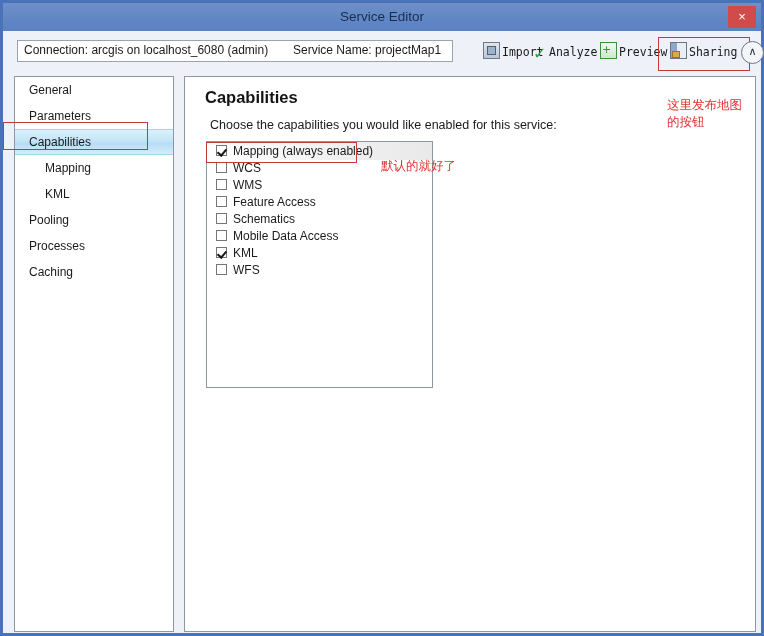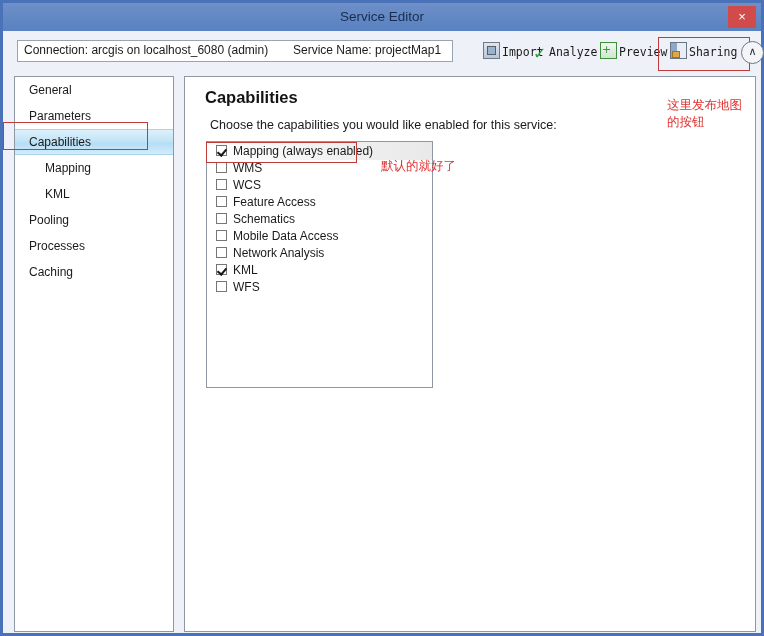--- a/index.html
+++ b/index.html
@@ -379,36 +379,33 @@
 
   <div id="main-panel">
     <div id="page-title">Capabilities</div>
     <div id="page-subtitle">Choose the capabilities you would like enabled for this service:</div>
 
     <div id="cap-listbox">
       <div class="cap-row first">
         <span class="cbox checked"></span><span>Mapping (always enabled)</span>
       </div>
       <div class="cap-row">
+        <span class="cbox"></span><span>WCS</span>
+      </div>
+      <div class="cap-row">
         <span class="cbox"></span><span>WMS</span>
       </div>
       <div class="cap-row">
-        <span class="cbox"></span><span>WCS</span>
-      </div>
-      <div class="cap-row">
         <span class="cbox"></span><span>Feature Access</span>
       </div>
       <div class="cap-row">
         <span class="cbox"></span><span>Schematics</span>
       </div>
       <div class="cap-row">
         <span class="cbox"></span><span>Mobile Data Access</span>
-      </div>
-      <div class="cap-row">
-        <span class="cbox"></span><span>Network Analysis</span>
       </div>
       <div class="cap-row">
         <span class="cbox checked"></span><span>KML</span>
       </div>
       <div class="cap-row">
         <span class="cbox"></span><span>WFS</span>
       </div>
     </div>
   </div>
 

